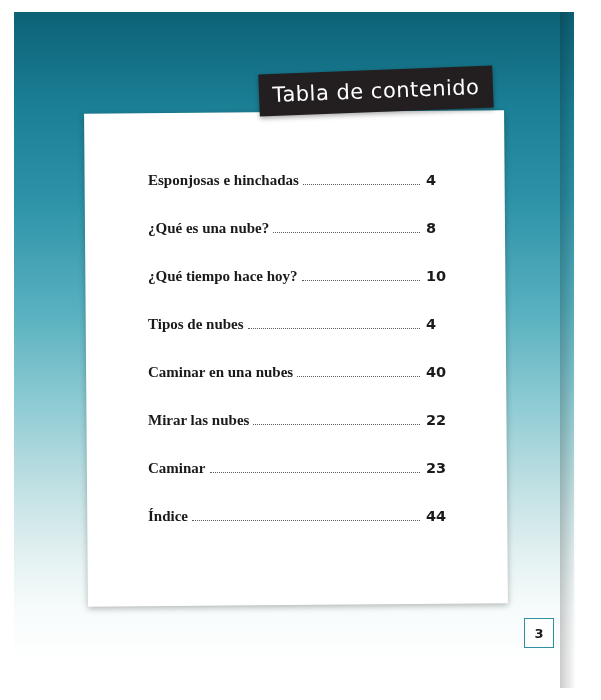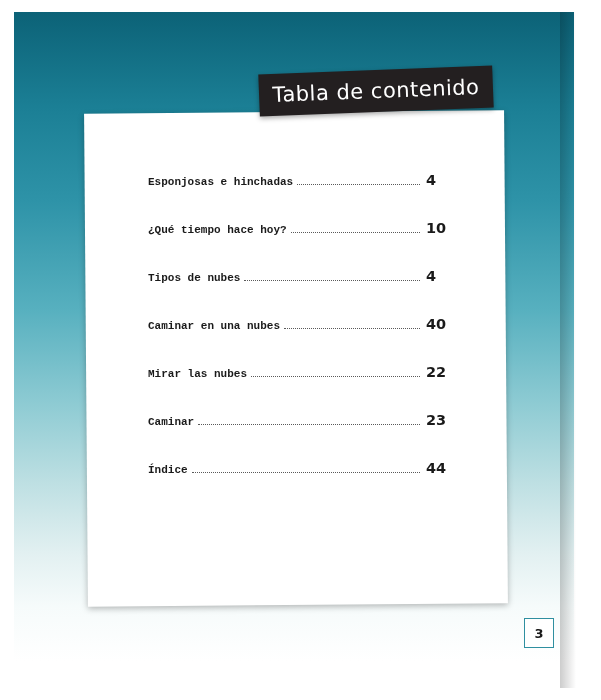--- a/index.html
+++ b/index.html
@@ -110,25 +110,25 @@
     top: 172px;
     width: 300px;
   }
   .toc-row {
     display: flex;
     align-items: baseline;
     height: 28px;
     margin-bottom: 20px;
   }
   .toc-title {
-    font-size: 11px;
+    font-size: 15px;
     font-weight: bold;
     color: #1a1a1a;
     white-space: nowrap;
-    font-family: Liberation Mono, monospace;
+    font-family: Liberation Serif, serif;
   }
   .toc-dots {
     flex: 1;
     border-bottom: 1.5px dotted #5a5a5a;
     margin: 0 6px 4px 4px;
     height: 1px;
   }
   .toc-page {
     font-size: 14.5px;
     font-weight: bold;
@@ -175,20 +175,25 @@
   </div>
 
   <div class="toc">
 
     <div class="toc-row">
       <span class="toc-title">Esponjosas e hinchadas</span>
       <span class="toc-dots"></span>
       <span class="toc-page">4</span>
     </div>
 
+    <div class="toc-row">
+      <span class="toc-title">¿Qué es una nube?</span>
+      <span class="toc-dots"></span>
+      <span class="toc-page">8</span>
+    </div>
 
     <div class="toc-row">
       <span class="toc-title">¿Qué tiempo hace hoy?</span>
       <span class="toc-dots"></span>
       <span class="toc-page">10</span>
     </div>
 
     <div class="toc-row">
       <span class="toc-title">Tipos de nubes</span>
       <span class="toc-dots"></span>

